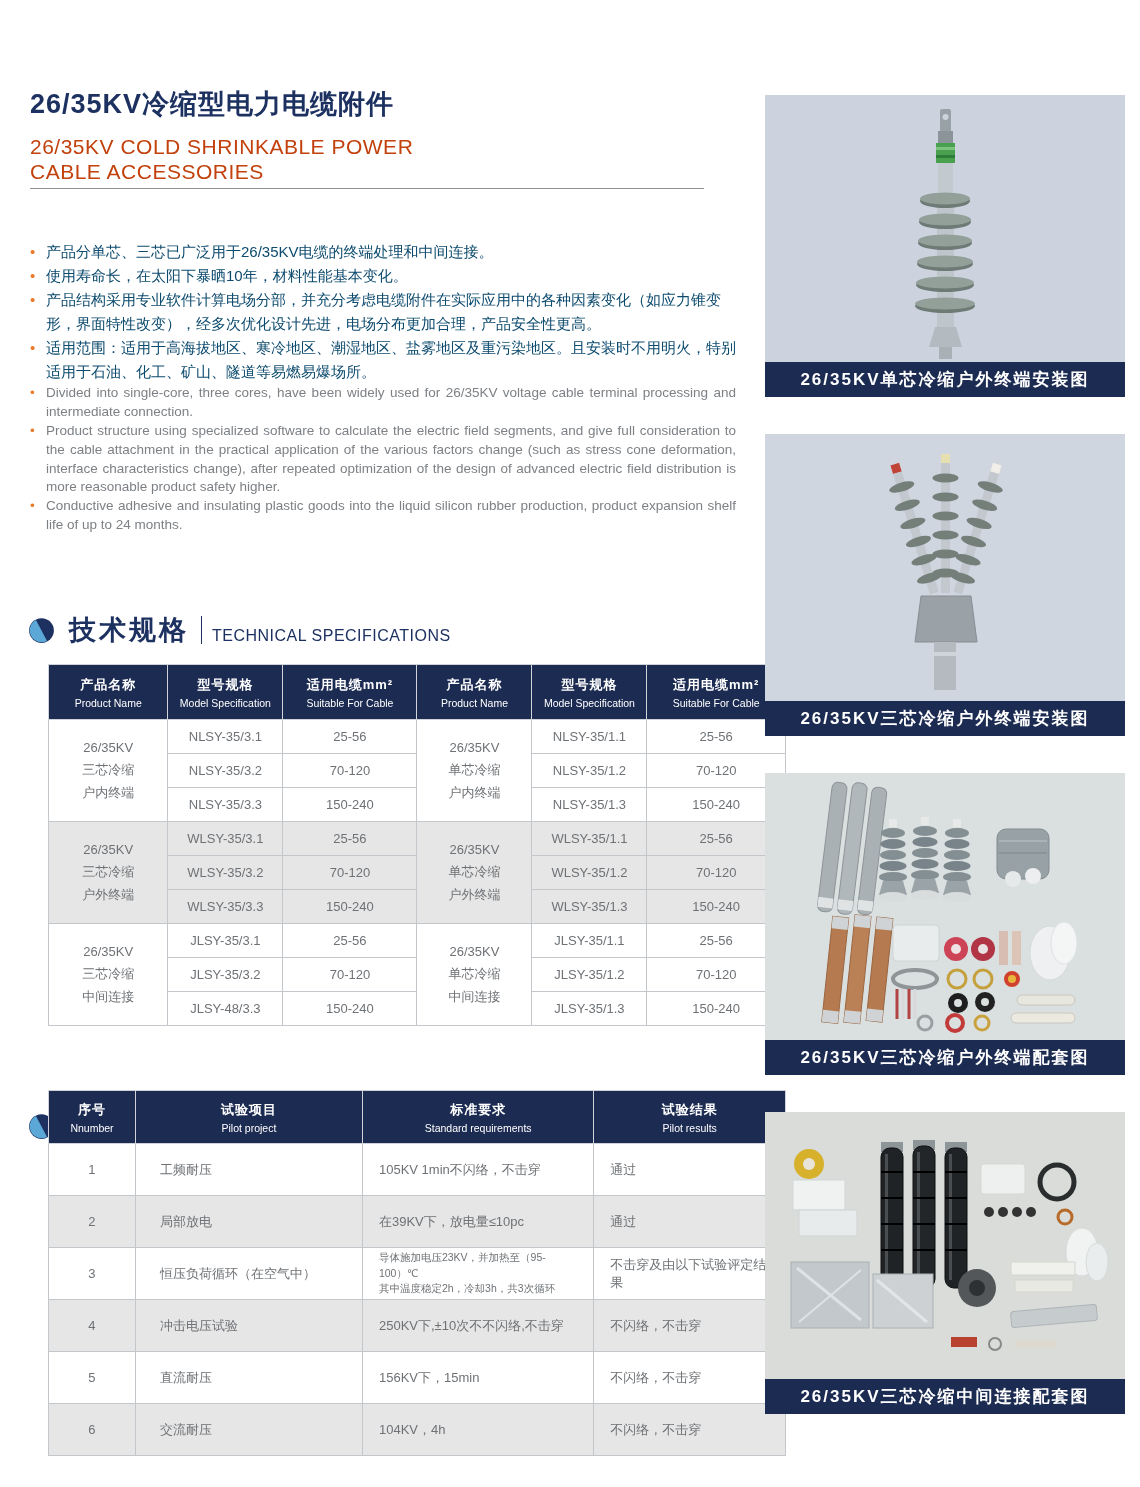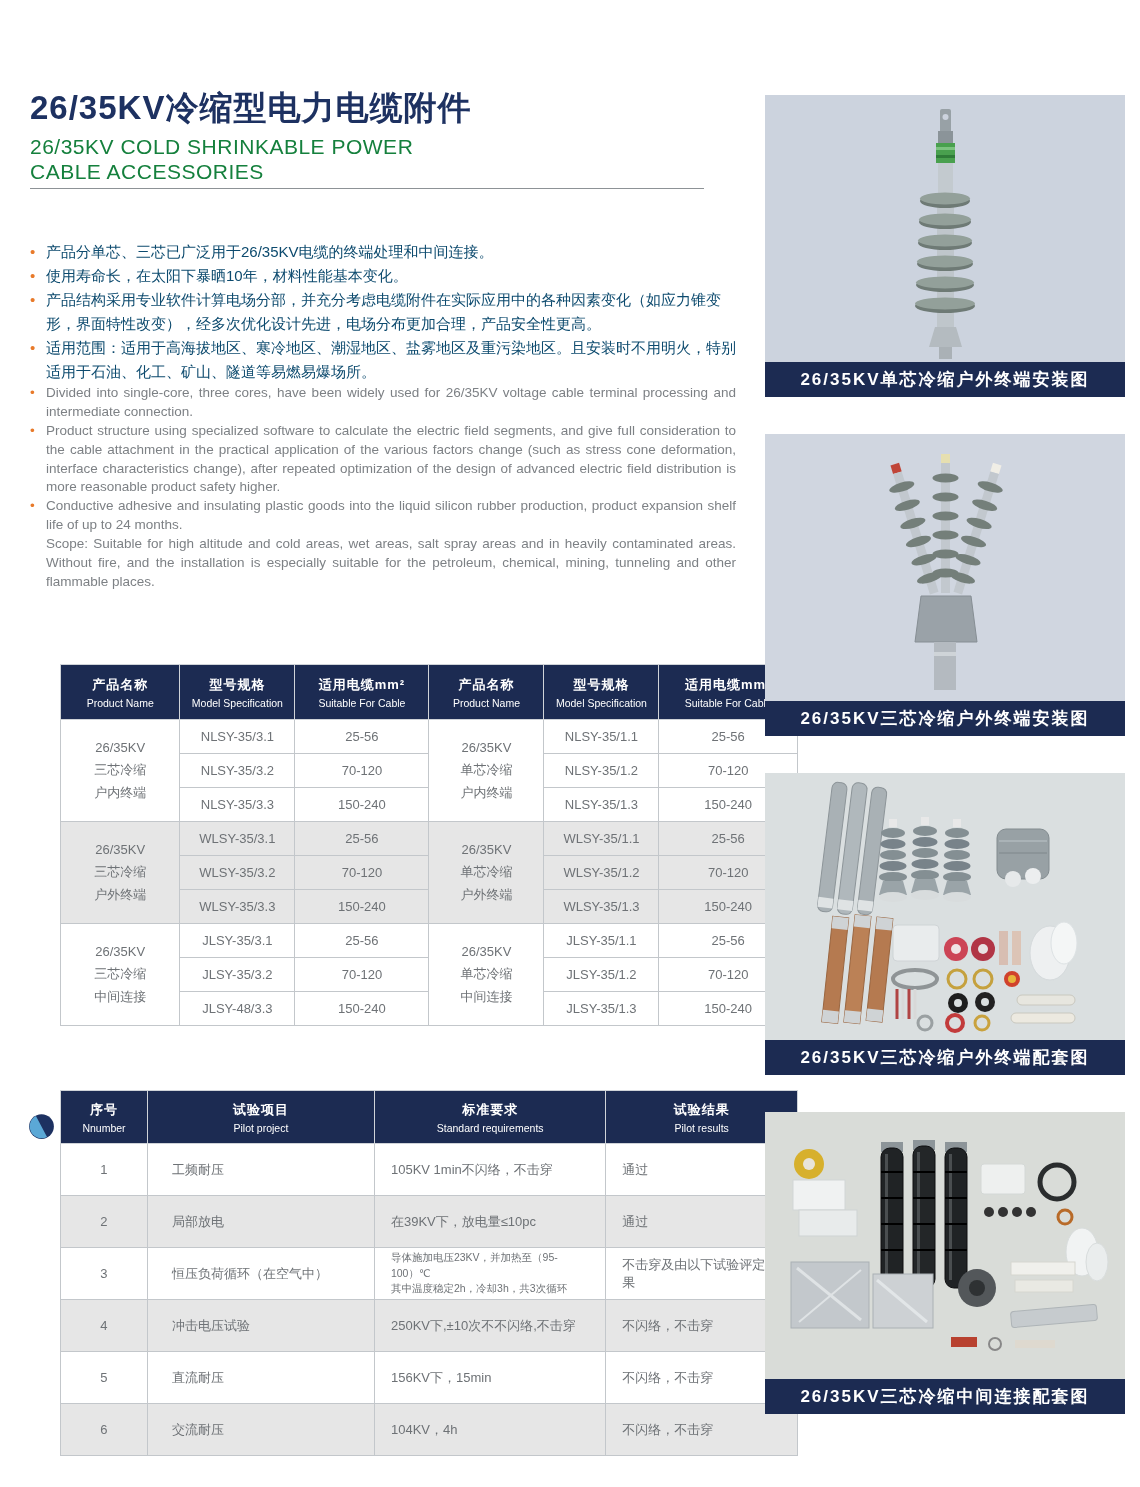--- a/index.html
+++ b/index.html
@@ -1,40 +1,40 @@
 <!DOCTYPE html>
 <html><head>
 <meta charset="utf-8">
 <style>
   html,body{margin:0;padding:0;background:#ffffff;}
   .page{
     position:relative;width:1140px;height:1487px;background:#ffffff;overflow:hidden;
     font-family:"Liberation Sans","DejaVu Sans",sans-serif;color:#404040;
   }
   
-  .title-cn{position:absolute;left:30px;top:86px;font-size:33px;font-weight:700;color:#1d3161;letter-spacing:1px;}
-  .title-en{position:absolute;left:30px;top:134px;font-size:21px;color:#15803d;line-height:1.2;letter-spacing:.5px;white-space:pre-line;}
+  .title-cn{position:absolute;left:30px;top:86px;font-size:27px;font-weight:700;color:#1d3161;letter-spacing:1px;}
+  .title-en{position:absolute;left:30px;top:134px;font-size:21px;color:#c2410c;line-height:1.2;letter-spacing:.5px;white-space:pre-line;}
   .title-rule{position:absolute;left:30px;top:188px;width:674px;height:0;border-top:1px solid #8d9296;}
   
   .bullets{position:absolute;left:30px;width:706px;margin:0;padding:0;list-style:none;}
   .bullets li{position:relative;padding-left:16px;}
   .bullets li::before{content:"\2022";position:absolute;left:0;top:0;color:#e87a2a;}
   .cn-bullets{top:240px;font-size:15px;color:#0c4a6e;line-height:1.6;}
   .en-bullets{top:384px;font-size:13.5px;color:#7d8185;line-height:1.4;text-align:justify;}
   .scope{padding-left:16px;}
   
   .sec-head{position:absolute;left:28px;display:flex;align-items:center;}
   .sec-head .ball{width:27px;height:27px;margin-right:14px;flex:0 0 auto;}
   .sec-head .cn{font-size:27px;font-weight:700;color:#1d3161;letter-spacing:3px;}
   .sec-head .sep{width:1px;height:28px;background:#1d3161;margin:0 10px 0 12px;}
   .sec-head .en{font-size:16px;color:#1d3161;letter-spacing:.5px;align-self:flex-end;padding-bottom:3px;}
   #tech-head{top:612px;}
   #pilot-head{top:1108px;}
   
-  table{border-collapse:collapse;table-layout:fixed;position:absolute;left:60px;width:738px;}
+  table{border-collapse:collapse;table-layout:fixed;position:absolute;left:48px;width:738px;}
   th{background:#1c2b52;color:#fff;border:1px solid #cfd3d8;padding:6px 2px;vertical-align:middle;}
   th .h-cn{font-size:13px;font-weight:700;letter-spacing:1px;}
   th .h-en{font-size:10.5px;font-weight:400;margin-top:3px;}
   td{border:1px solid #c3c7cb;color:#6e7276;font-size:13px;text-align:center;background:#fff;vertical-align:middle;}
   #spec-table{top:664px;}
   #spec-table th{height:42px;}
   #spec-table td{height:31px;}
   #spec-table .product div{line-height:1.7;}
   #spec-table tr.shaded td{background:#e6e6e6;}
   #pilot-table{top:1090px;}
@@ -68,23 +68,31 @@
     <li>产品分单芯、三芯已广泛用于26/35KV电缆的终端处理和中间连接。</li>
     <li>使用寿命长，在太阳下暴晒10年，材料性能基本变化。</li>
     <li>产品结构采用专业软件计算电场分部，并充分考虑电缆附件在实际应用中的各种因素变化（如应力锥变形，界面特性改变），经多次优化设计先进，电场分布更加合理，产品安全性更高。</li>
     <li>适用范围：适用于高海拔地区、寒冷地区、潮湿地区、盐雾地区及重污染地区。且安装时不用明火，特别适用于石油、化工、矿山、隧道等易燃易爆场所。</li>
   </ul>
 
   <ul class="bullets en-bullets">
     <li>Divided into single-core, three cores, have been widely used for 26/35KV voltage cable terminal processing and intermediate connection.</li>
     <li>Product structure using specialized software to calculate the electric field segments, and give full consideration to the cable attachment in the practical application of the various factors change (such as stress cone deformation, interface characteristics change), after repeated optimization of the design of advanced electric field distribution is more reasonable product safety higher.</li>
     <li>Conductive adhesive and insulating plastic goods into the liquid silicon rubber production, product expansion shelf life of up to 24 months.</li>
-    <div class="scope">Scope: Suitable for high altitude and cold areas, wet areas, salt spray areas and in heavily contaminated areas. Without fire, and the installation is especially suitable for the petroleum, chemical, mining, tunneling and other flammable places.</div>
   </ul>
 
+  <div class="sec-head" id="tech-head">
+    <svg class="ball" viewBox="0 0 24 24">
+      <circle cx="12" cy="12" r="11" fill="#1d3161"></circle>
+      <path d="M12 1.5 A10.5 10.5 0 0 0 12 22.5 Z" fill="#5ba8d6" transform="rotate(-28 12 12)"></path>
+    </svg>
+    <span class="cn">技术规格</span>
+    <span class="sep"></span>
+    <span class="en">TECHNICAL SPECIFICATIONS</span>
+  </div>
 
   <table id="spec-table">
     <colgroup>
       <col style="width:16.2%">
         <col style="width:15.6%">
         <col style="width:18.2%">
       <col style="width:15.6%">
         <col style="width:15.6%">
         <col style="width:18.8%">
     </colgroup>

